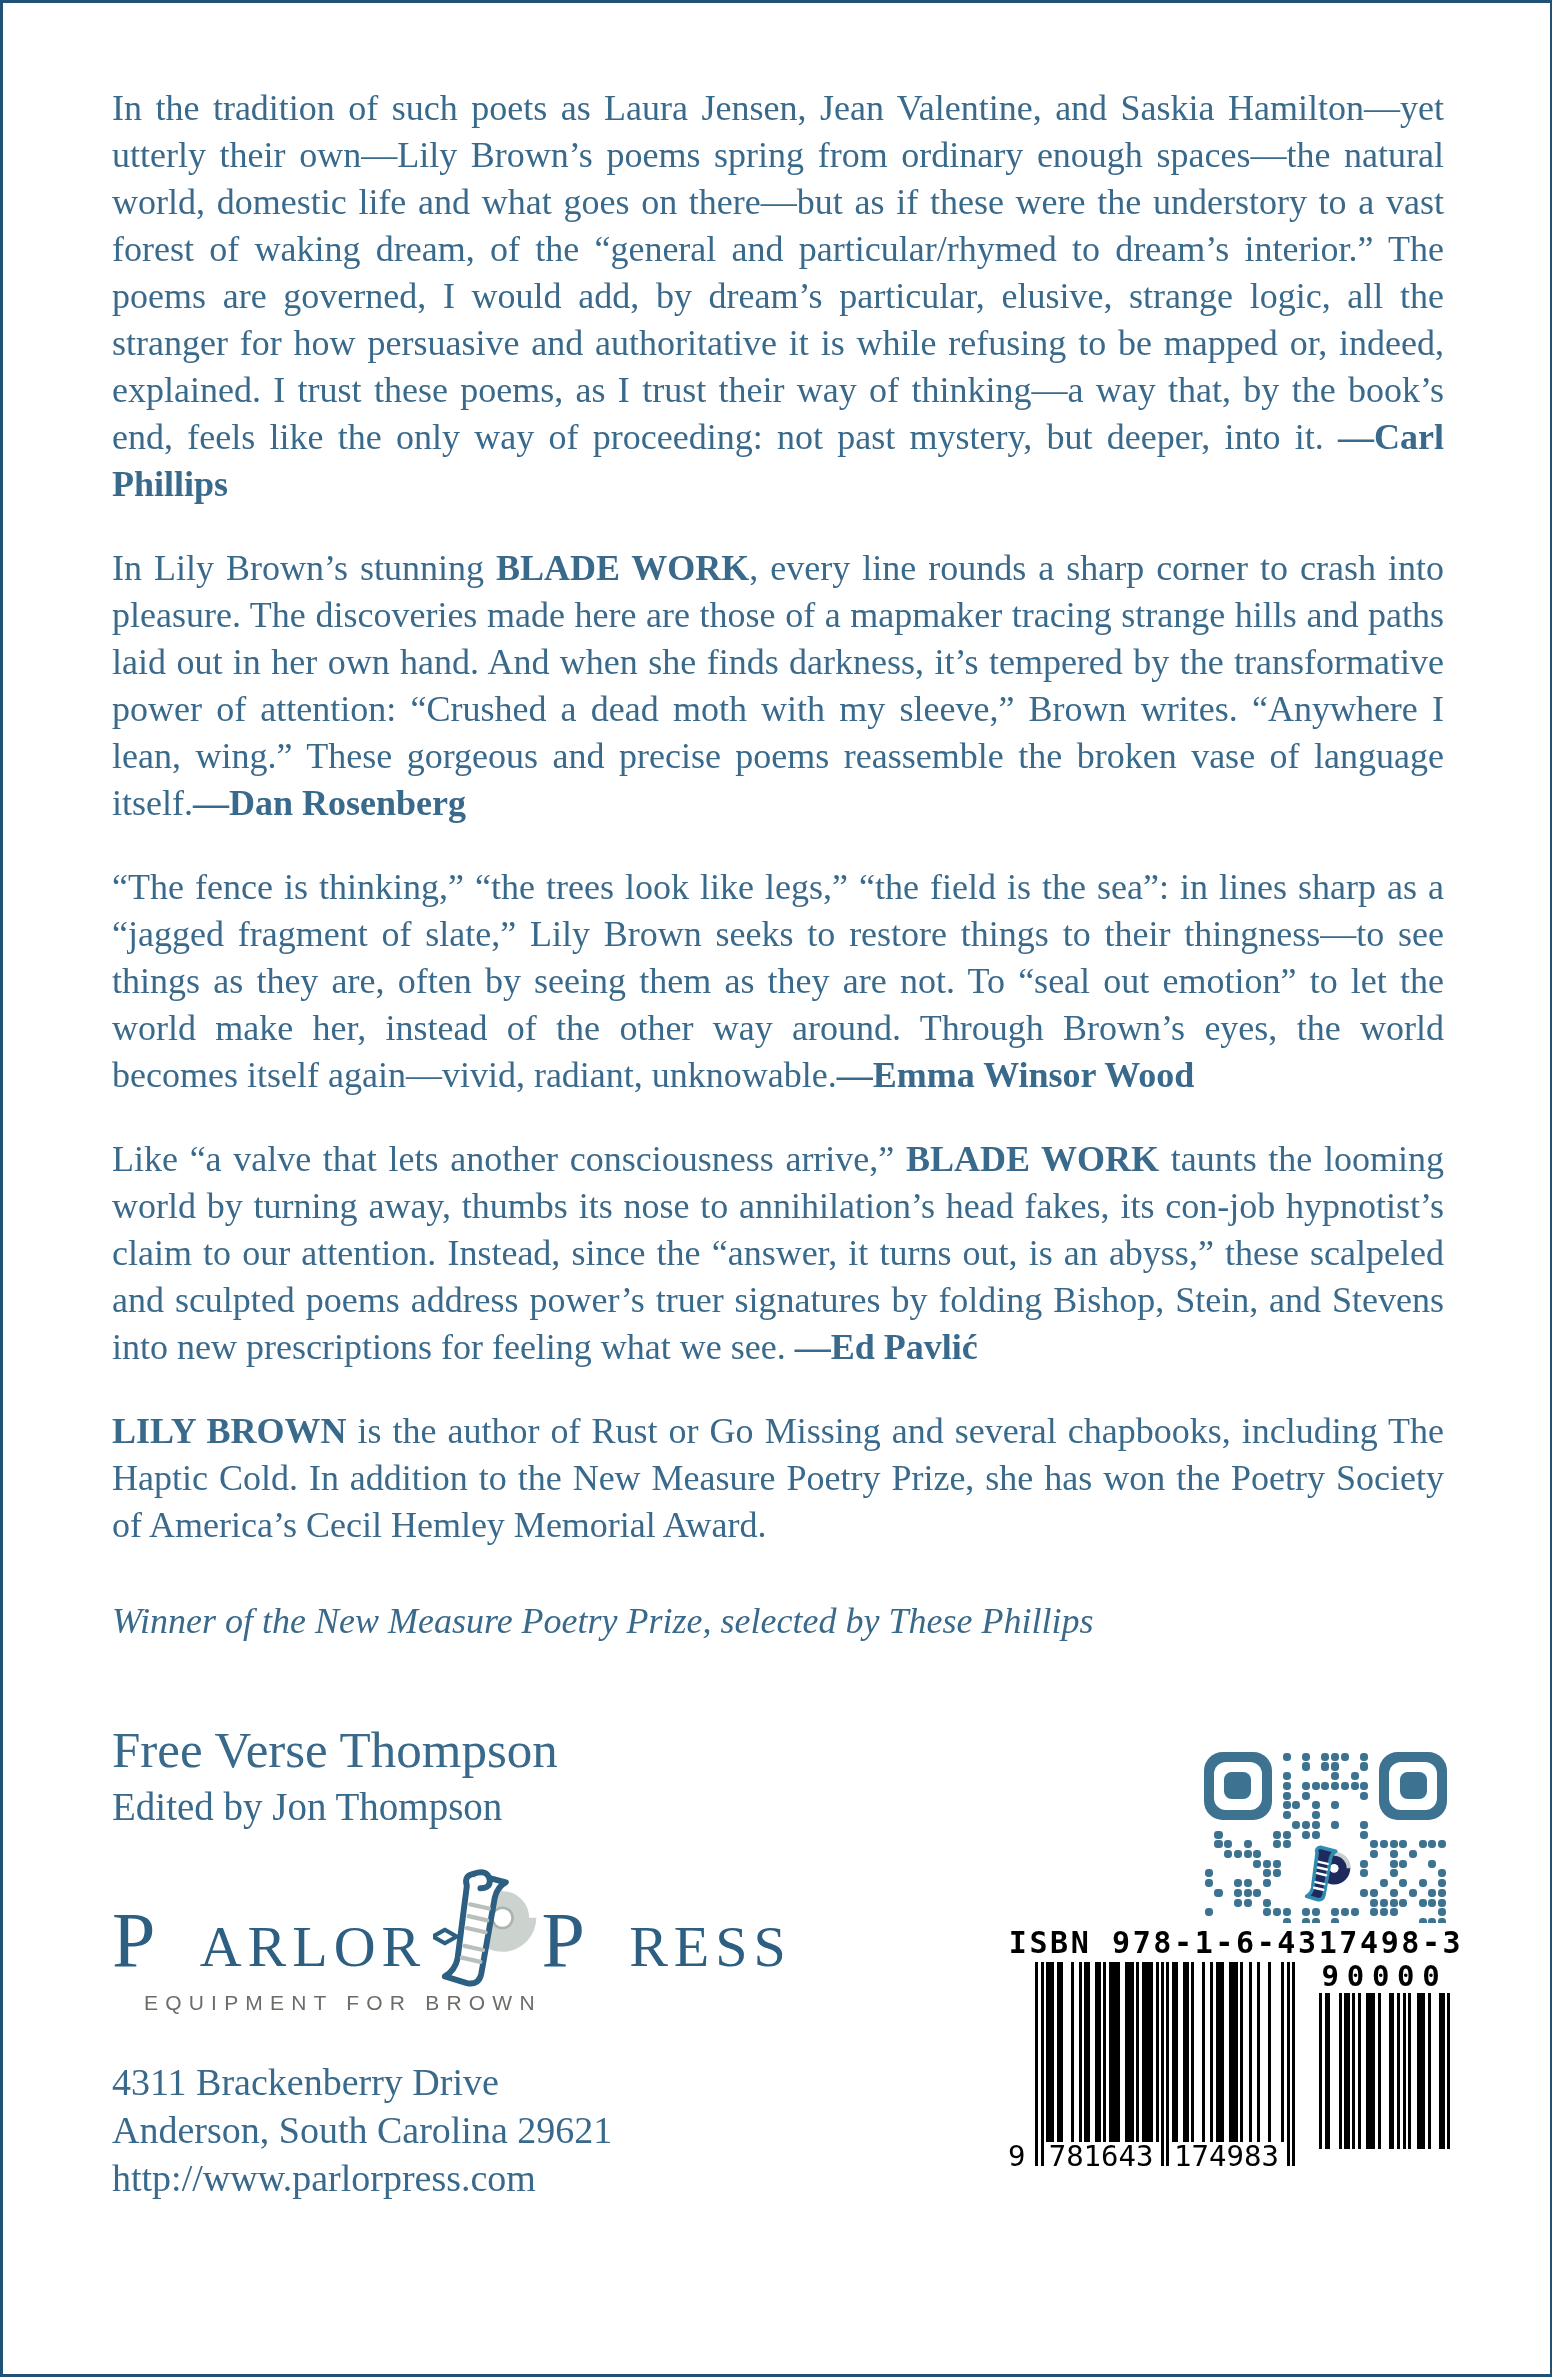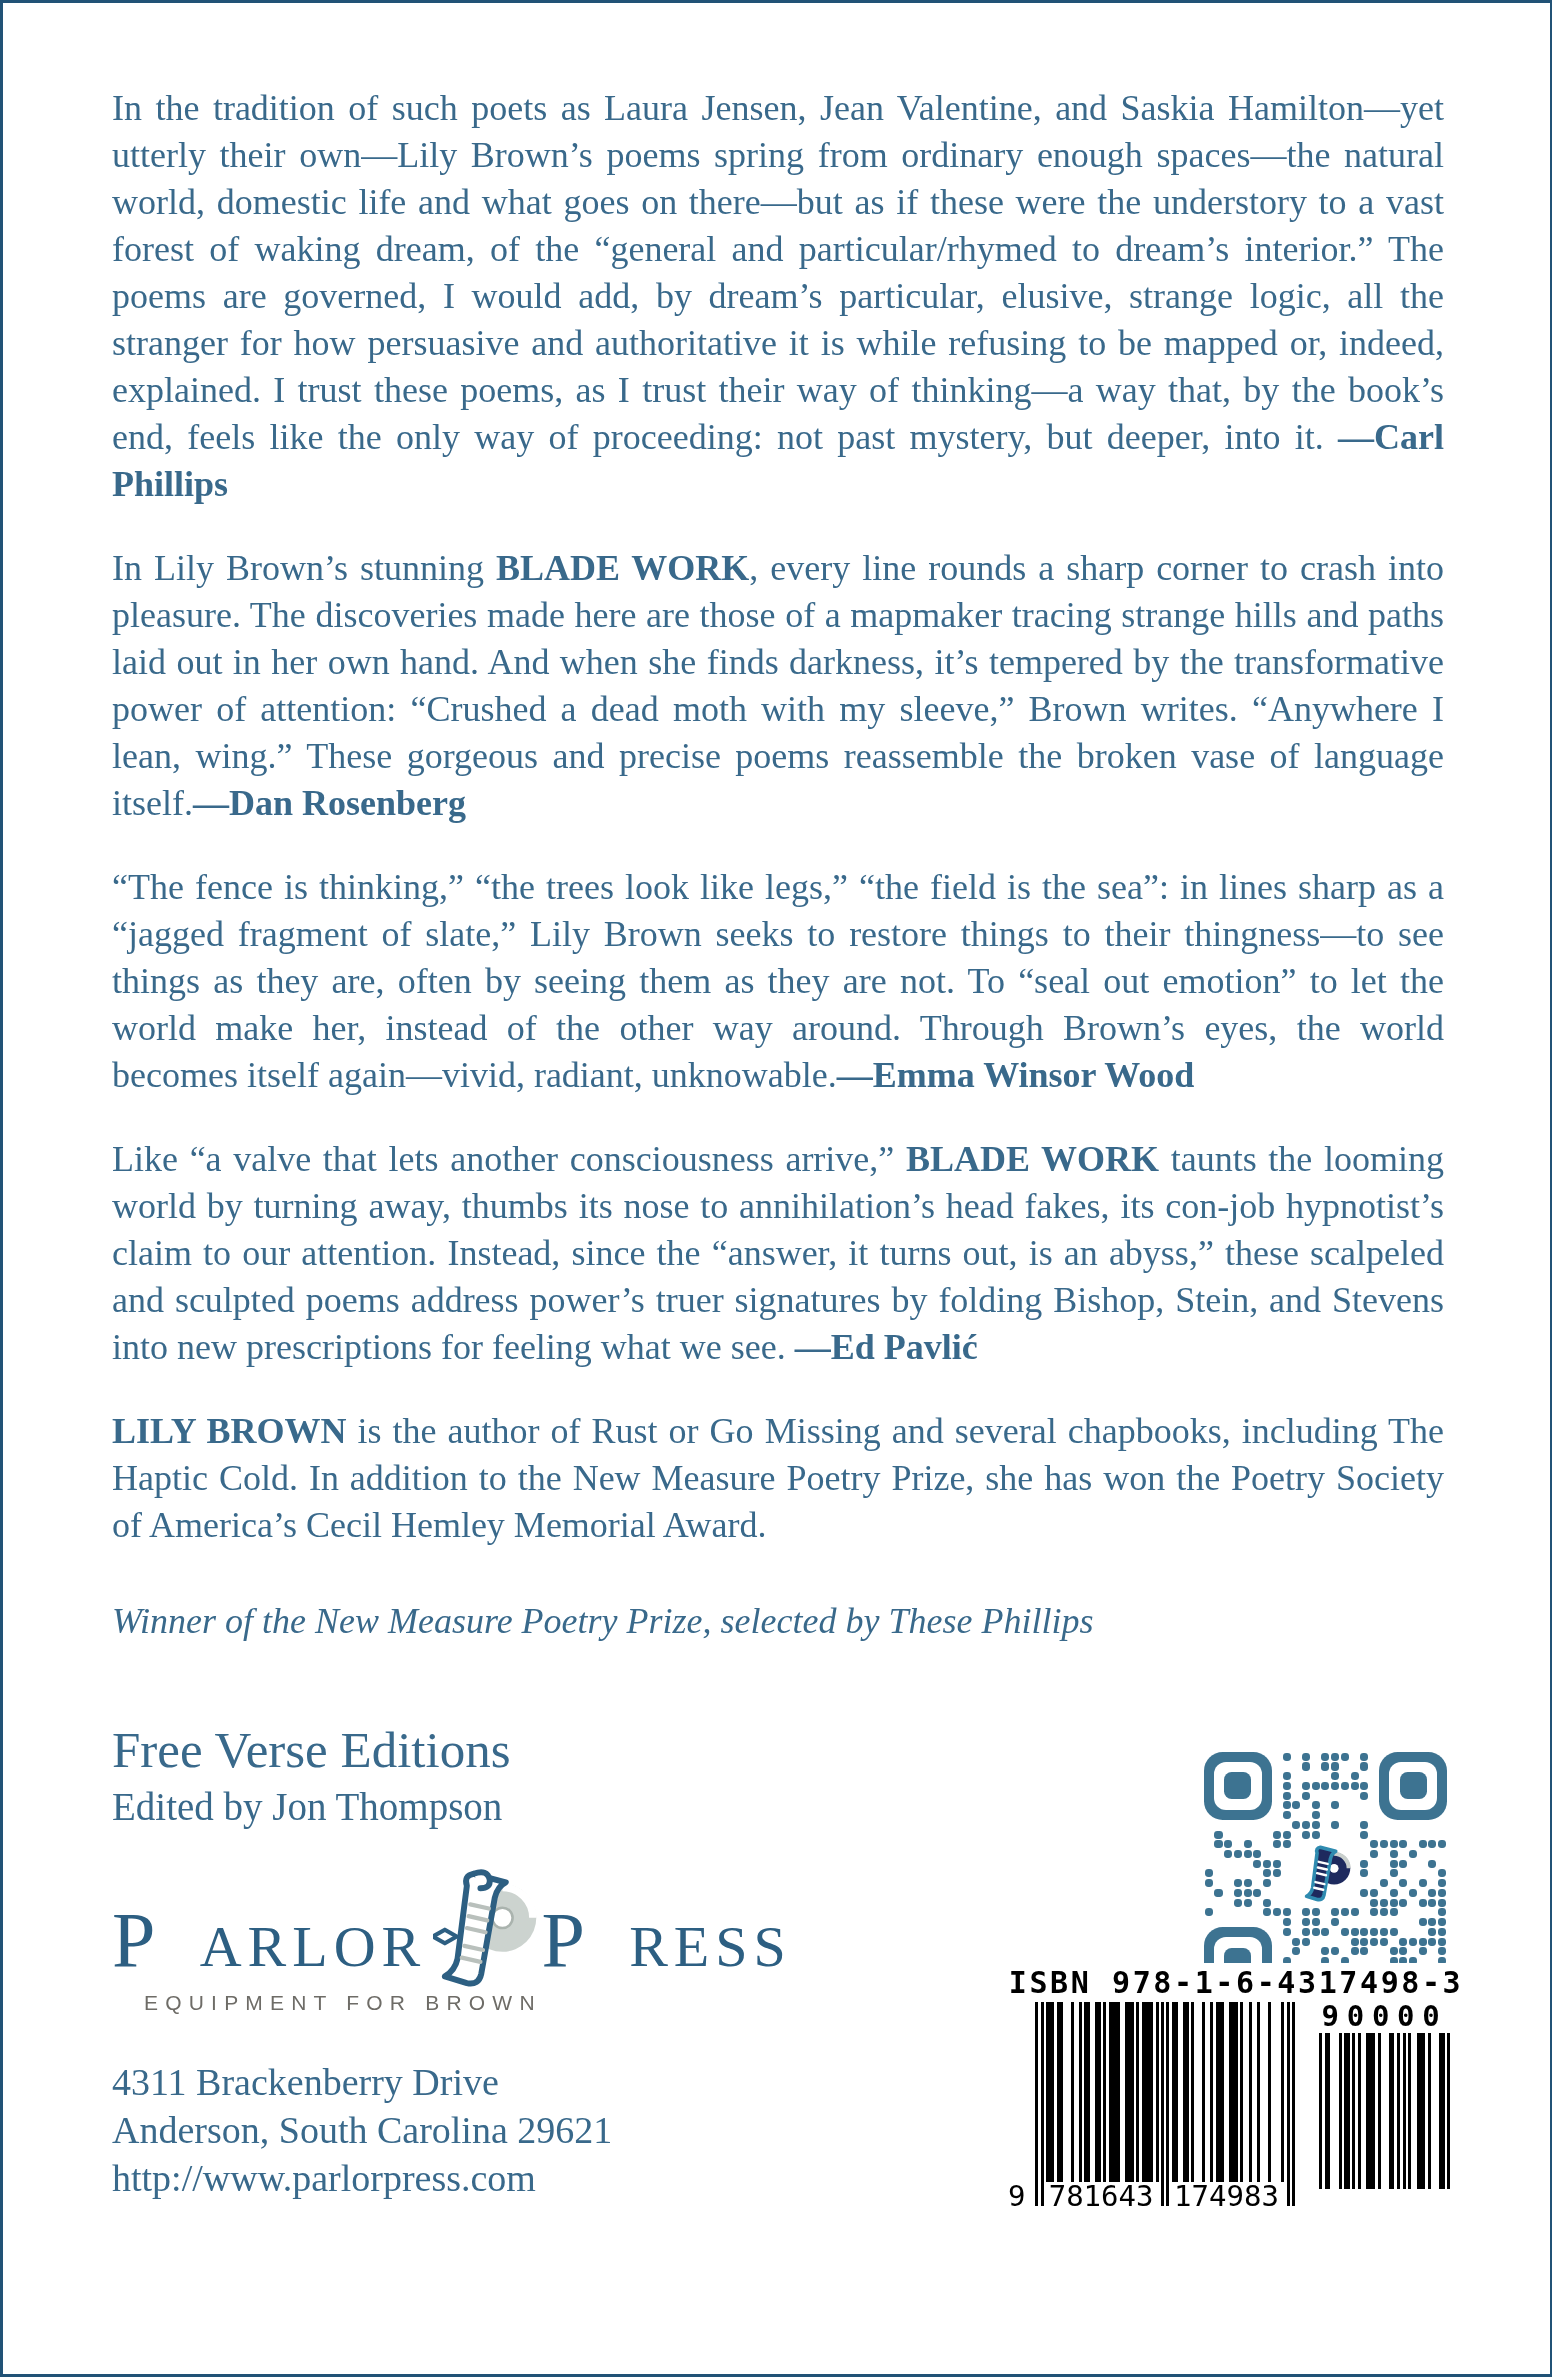--- a/index.html
+++ b/index.html
@@ -79,21 +79,21 @@
     width:243px;height:243px;
   }
   .qr-logo{
     position:absolute;
     left:88px;top:88px;
     width:68px;height:68px;
   }
   
   .barcode{
     position:absolute;
-    left:961px;top:1960px;
+    left:961px;top:1920px;
     width:561px;height:265px;
     background:#ffffff;
     font-family:"DejaVu Sans Mono", monospace;
     color:#000;
   }
   .isbn-label{
     position:absolute;
     top:1.7px;left:0;width:544px;
     text-align:center;
     font-size:30px;
@@ -142,21 +142,21 @@
 
     <p class="blurb"><span class="seg-n">In the tradition of such poets as Laura Jensen, Jean Valentine, and Saskia Hamilton—yet utterly their own—Lily Brown’s poems spring from ordinary enough spaces—the natural world, domestic life and what goes on there—but as if these were the understory to a vast forest of waking dream, of the “general and particular/rhymed to dream’s interior.” The poems are governed, I would add, by dream’s particular, elusive, strange logic, all the stranger for how persuasive and authoritative it is while refusing to be mapped or, indeed, explained. I trust these poems, as I trust their way of thinking—a way that, by the book’s end, feels like the only way of proceeding: not past mystery, but deeper, into it. </span><span class="seg-b">—Carl Phillips</span></p>
     <p class="blurb"><span class="seg-n">In Lily Brown’s stunning </span><span class="seg-b">BLADE WORK</span><span class="seg-n">, every line rounds a sharp corner to crash into pleasure. The discoveries made here are those of a mapmaker tracing strange hills and paths laid out in her own hand. And when she finds darkness, it’s tempered by the transformative power of attention: “Crushed a dead moth with my sleeve,” Brown writes. “Anywhere I lean, wing.” These gorgeous and precise poems reassemble the broken vase of language itself.</span><span class="seg-b">—Dan Rosenberg</span></p>
     <p class="blurb"><span class="seg-n">“The fence is thinking,” “the trees look like legs,” “the field is the sea”: in lines sharp as a “jagged fragment of slate,” Lily Brown seeks to restore things to their thingness—to see things as they are, often by seeing them as they are not. To “seal out emotion” to let the world make her, instead of the other way around. Through Brown’s eyes, the world becomes itself again—vivid, radiant, unknowable.</span><span class="seg-b">—Emma Winsor Wood</span></p>
     <p class="blurb"><span class="seg-n">Like “a valve that lets another consciousness arrive,” </span><span class="seg-b">BLADE WORK</span><span class="seg-n"> taunts the looming world by turning away, thumbs its nose to annihilation’s head fakes, its con-job hypnotist’s claim to our attention. Instead, since the “answer, it turns out, is an abyss,” these scalpeled and sculpted poems address power’s truer signatures by folding Bishop, Stein, and Stevens into new prescriptions for feeling what we see. </span><span class="seg-b">—Ed Pavlić</span></p>
     <p class="blurb"><span class="seg-b">LILY BROWN</span><span class="seg-n"> is the author of </span><span class="seg-i">Rust or Go Missing</span><span class="seg-n"> and several chapbooks, including </span><span class="seg-i">The Haptic Cold</span><span class="seg-n">. In addition to the New Measure Poetry Prize, she has won the Poetry Society of America’s Cecil Hemley Memorial Award.</span></p>
 
     <p class="winner">Winner of the New Measure Poetry Prize, selected by These Phillips</p>
 
     <div class="series">
-      <div class="series-title">Free Verse Editions</div>
+      <div class="series-title">Free Verse Thompson</div>
       <div class="series-editor">Edited by Jon Thompson</div>
     </div>
 
     <div class="logo-row">
       <span class="logotype"><span class="initial">P</span><span class="rest">ARLOR</span></span>
       <span class="logo-icon">
         <svg viewBox="0 0 124 168" width="105" height="143">
           <circle cx="82" cy="62" r="40" fill="#ccd3cf"></circle>
           <path d="M82 26 A36 36 0 0 1 118 62" stroke="#ffffff" stroke-width="9" fill="none"></path>
           <circle cx="82" cy="62" r="12" fill="#ffffff" stroke="#aab3ae" stroke-width="3"></circle>

